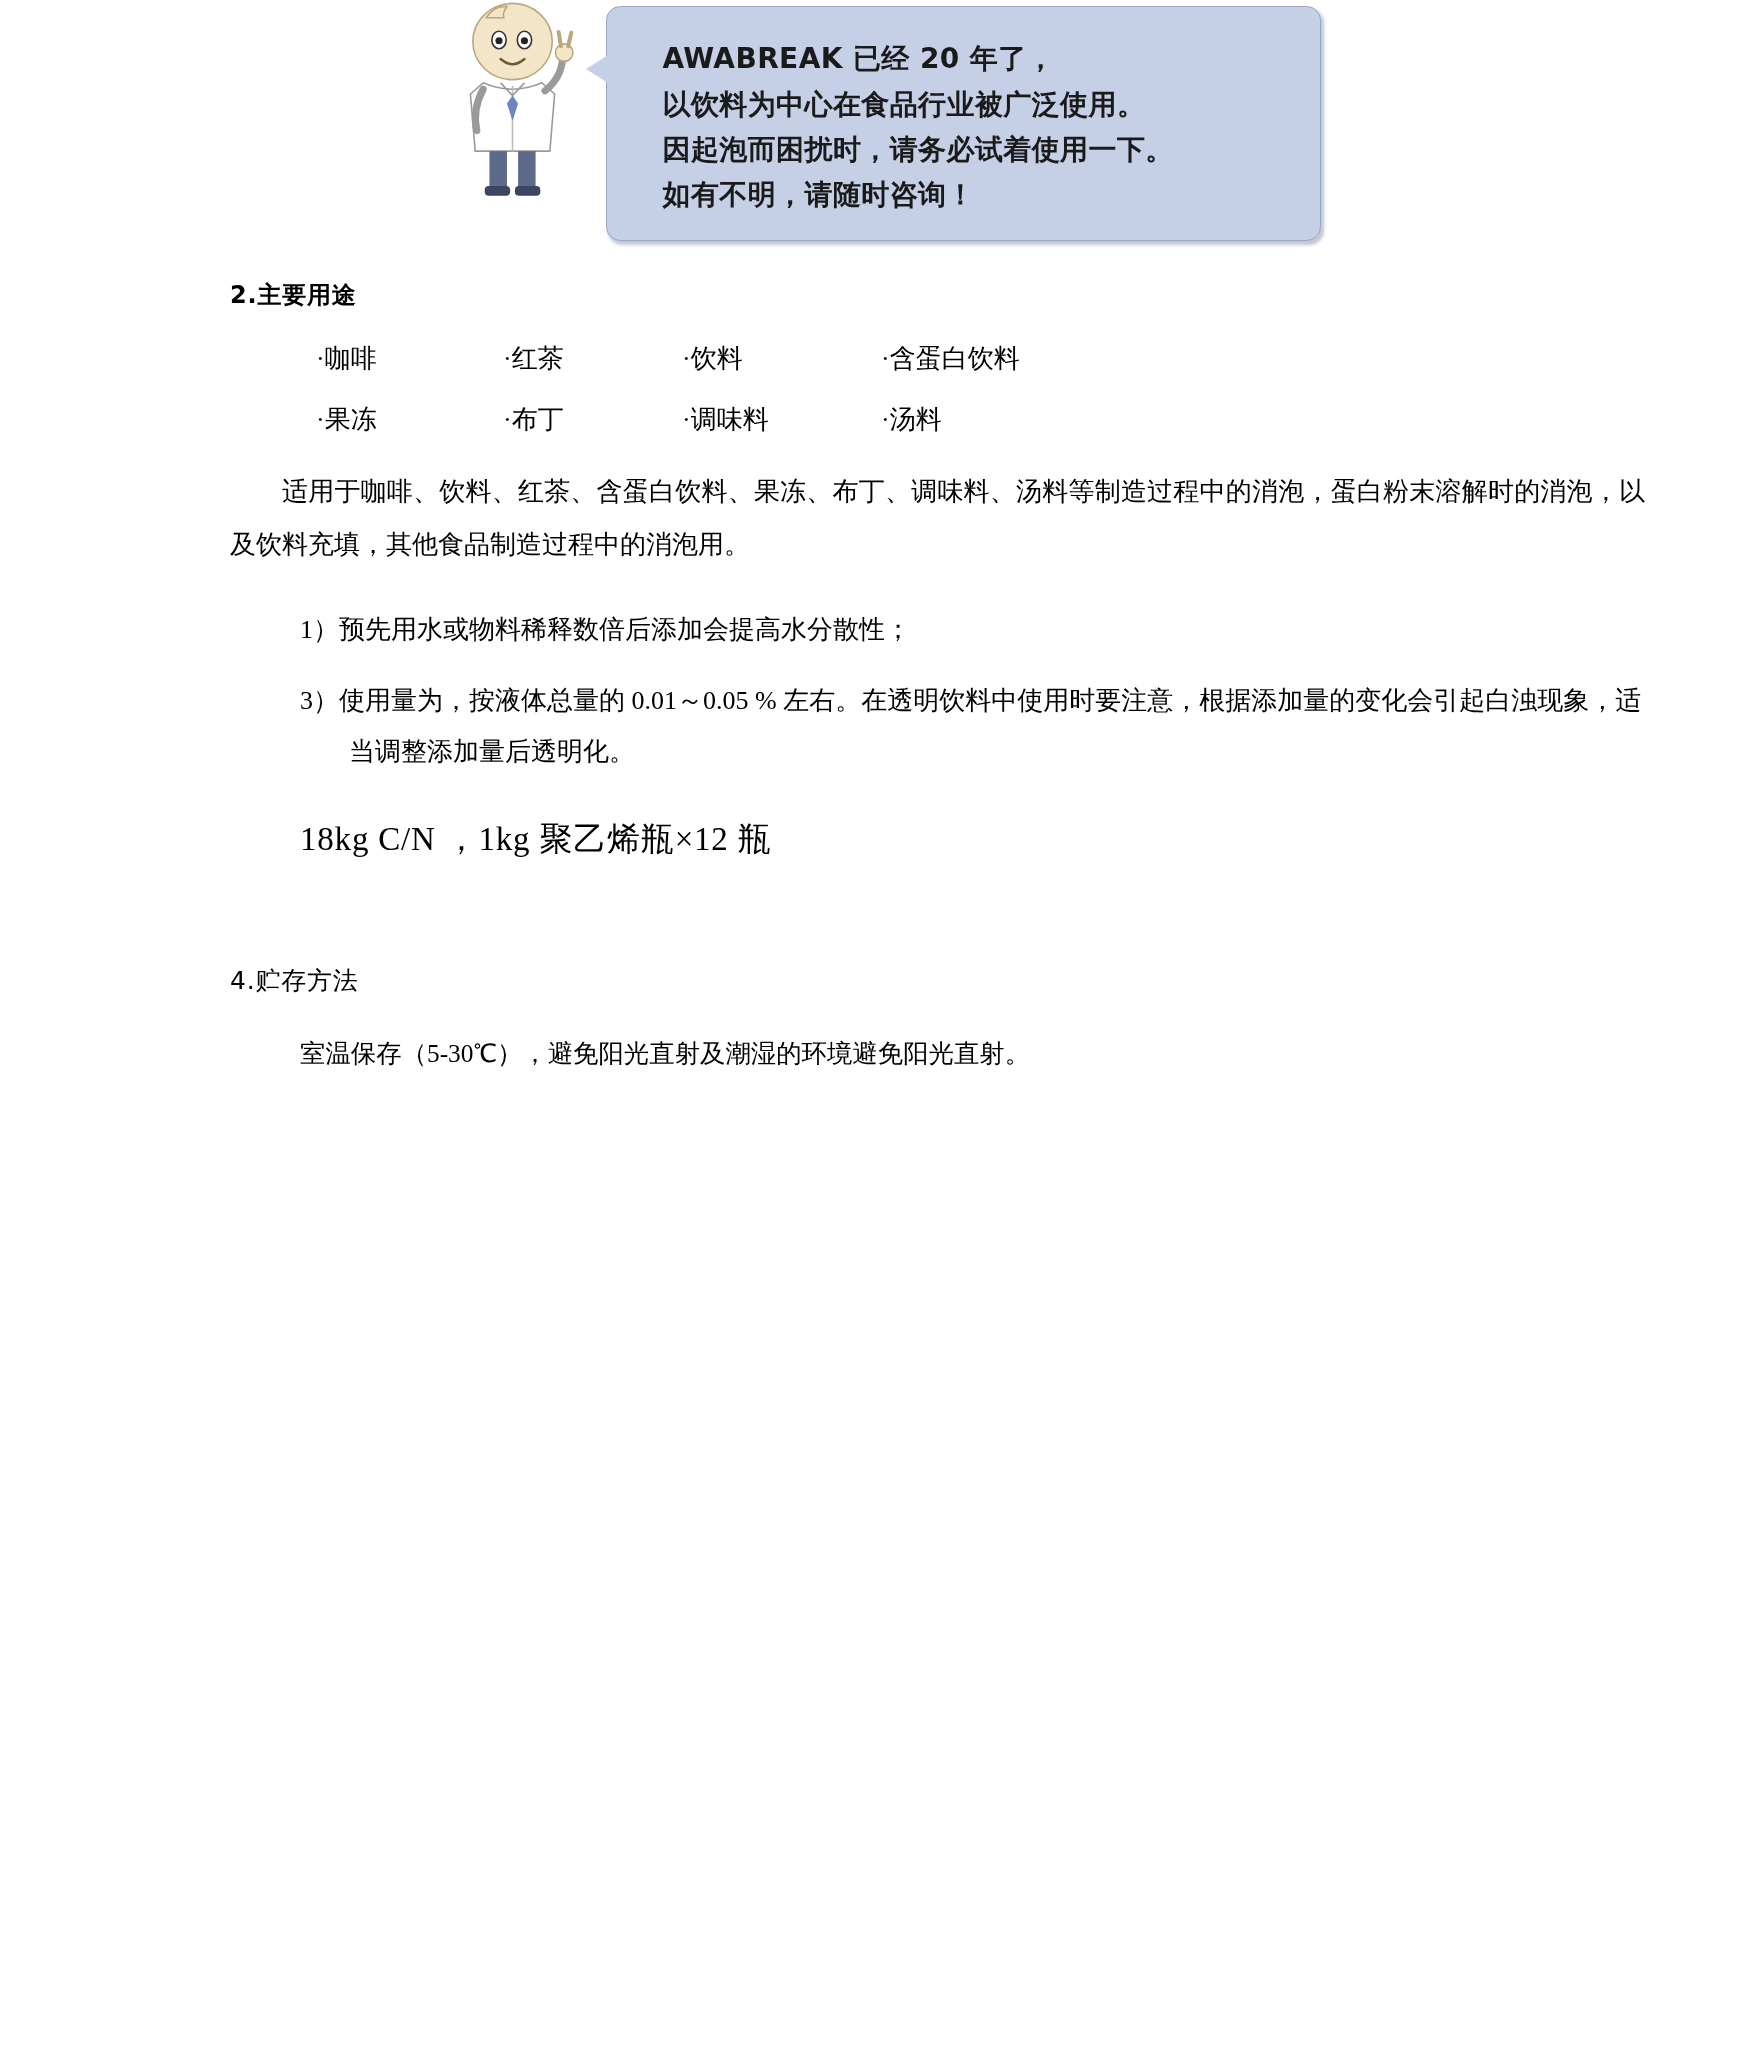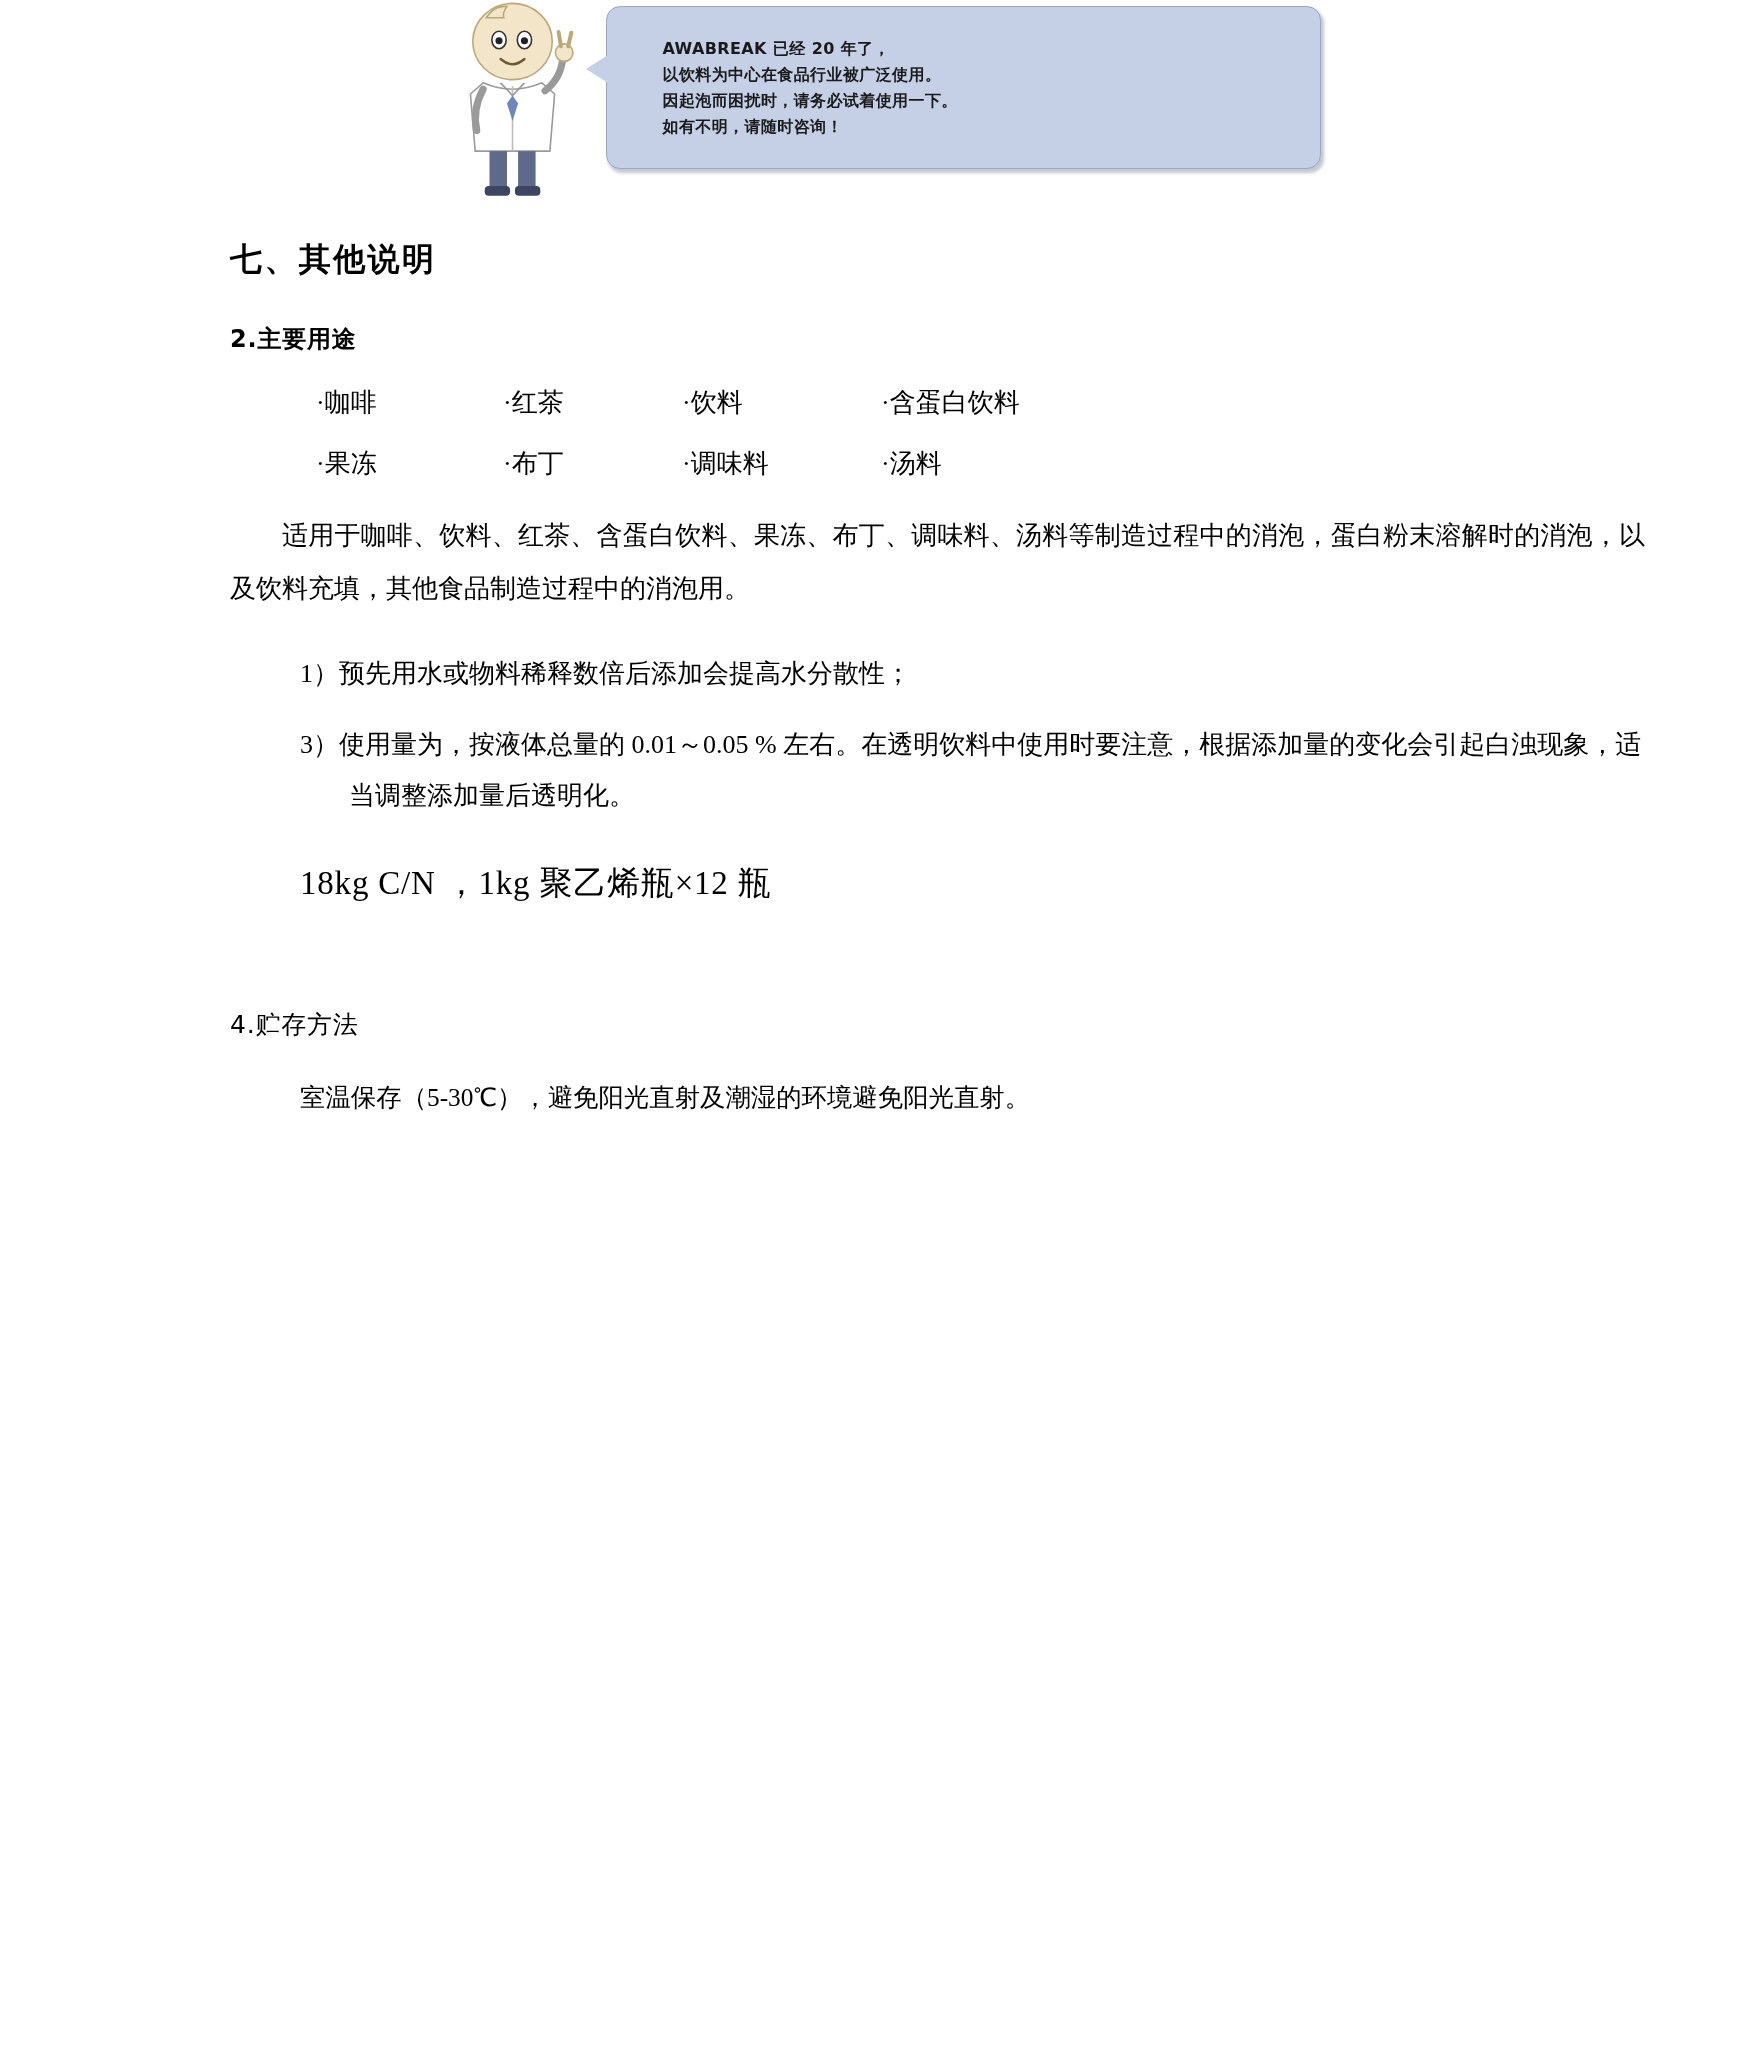--- a/index.html
+++ b/index.html
@@ -59,21 +59,21 @@
     left: -20.7px;
     top: 48px;
     width: 0;
     height: 0;
     border-top: 14.3px solid transparent;
     border-bottom: 14.3px solid transparent;
     border-right: 22px solid #c5cfe6;
   }
   .bubble-line {
     font-family: "DejaVu Sans", sans-serif;
-    font-size: 16px;
+    font-size: 28px;
     font-weight: bold;
     color: #1a1a1a;
     line-height: 1.62;
     letter-spacing: 0.4px;
     white-space: nowrap;
   }
 
   
   .content {
     padding-left: 230px;
@@ -214,21 +214,20 @@
     <div class="bubble">
       <div class="bubble-line">AWABREAK 已经 20 年了，</div>
       <div class="bubble-line">以饮料为中心在食品行业被广泛使用。</div>
       <div class="bubble-line">因起泡而困扰时，请务必试着使用一下。</div>
       <div class="bubble-line">如有不明，请随时咨询！</div>
     </div>
   </div>
 
   <div class="content">
 
-    <h2 class="section-title">七、其他说明</h2>
 
     <div class="sub-head">2.主要用途</div>
 
     <div class="uses-row">
       <div class="cell u1">·咖啡</div>
       <div class="cell u2">·红茶</div>
       <div class="cell u3">·饮料</div>
       <div class="cell u4">·含蛋白饮料</div>
     </div>
 

